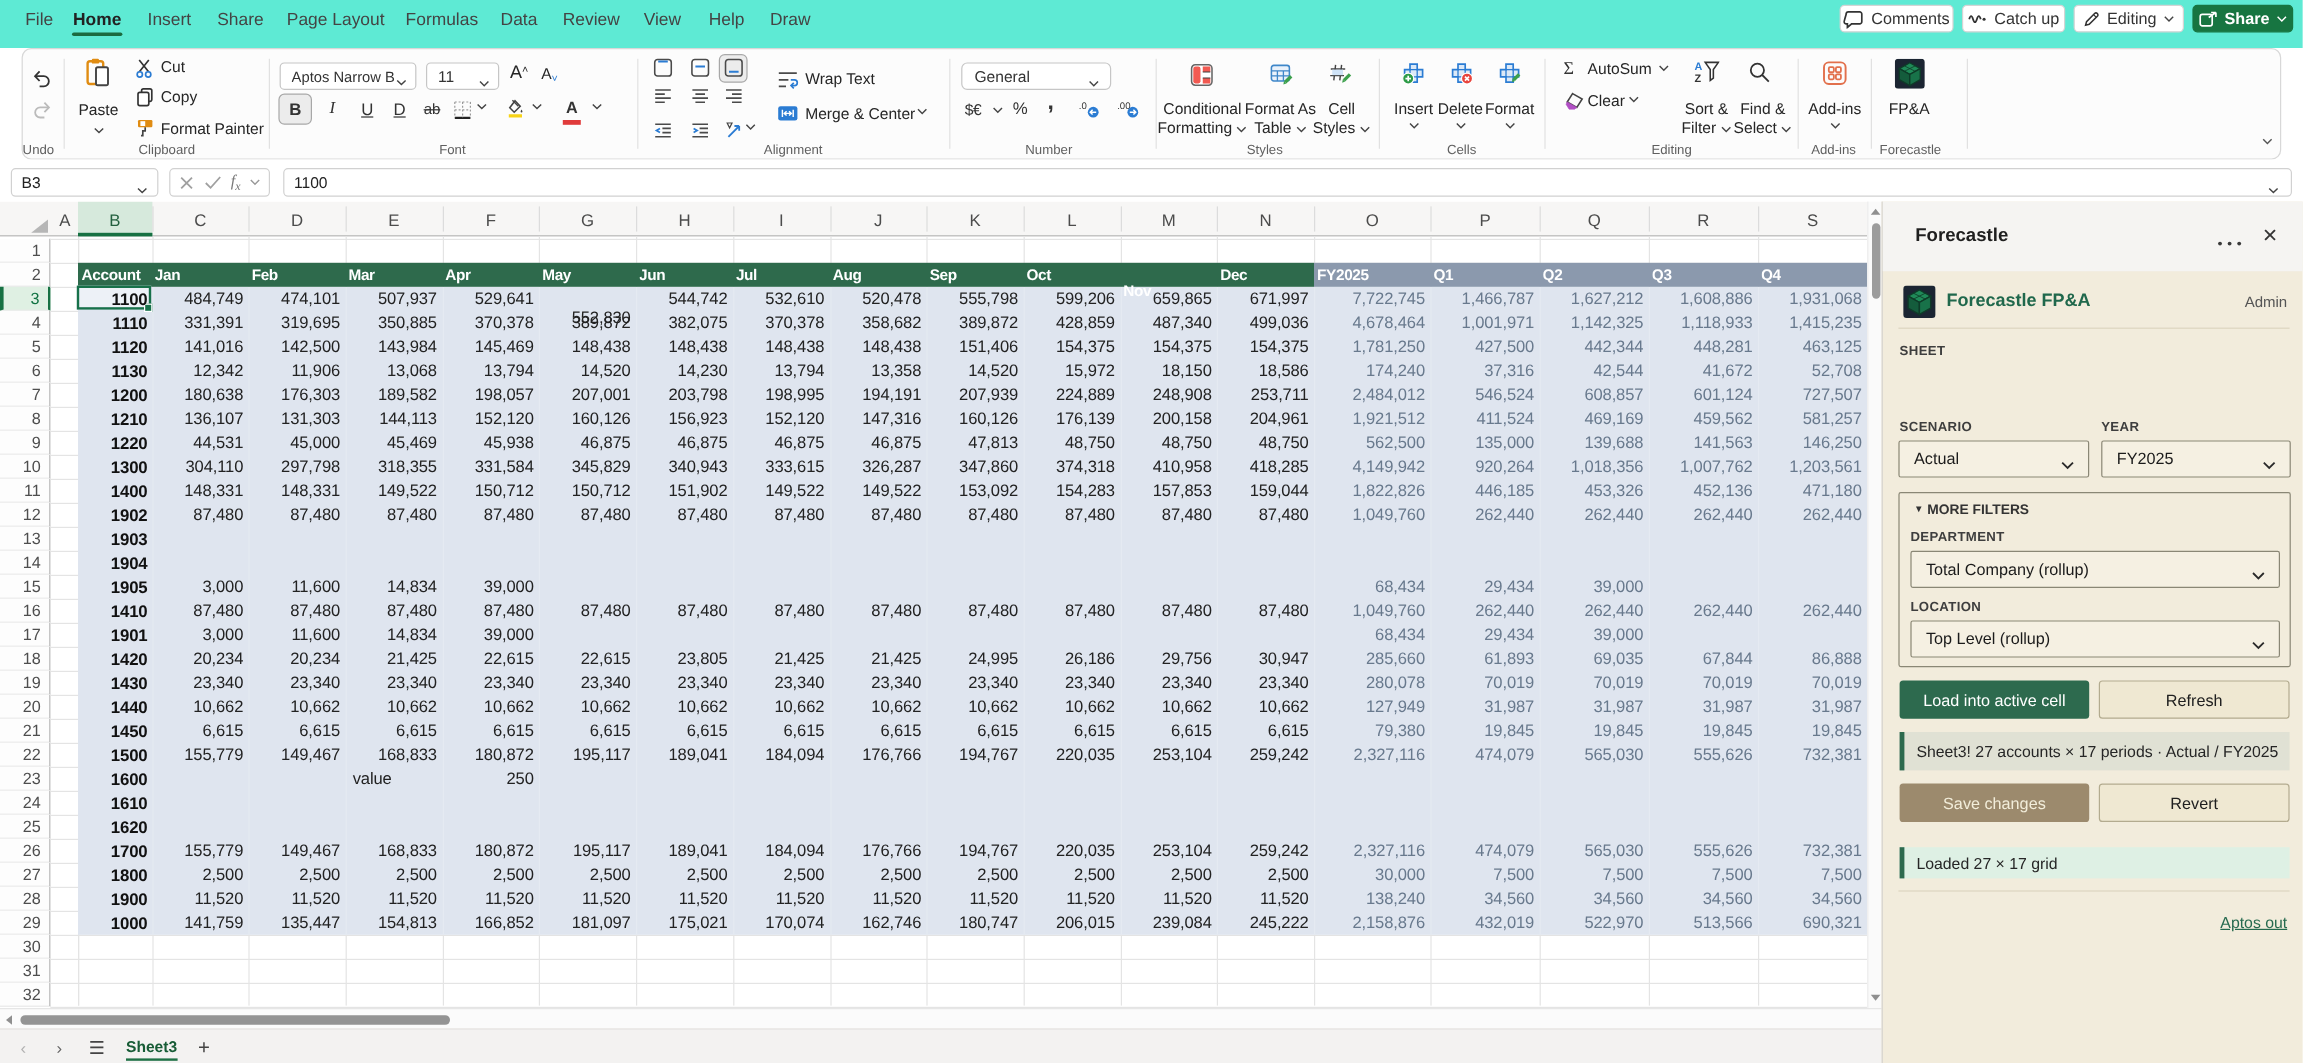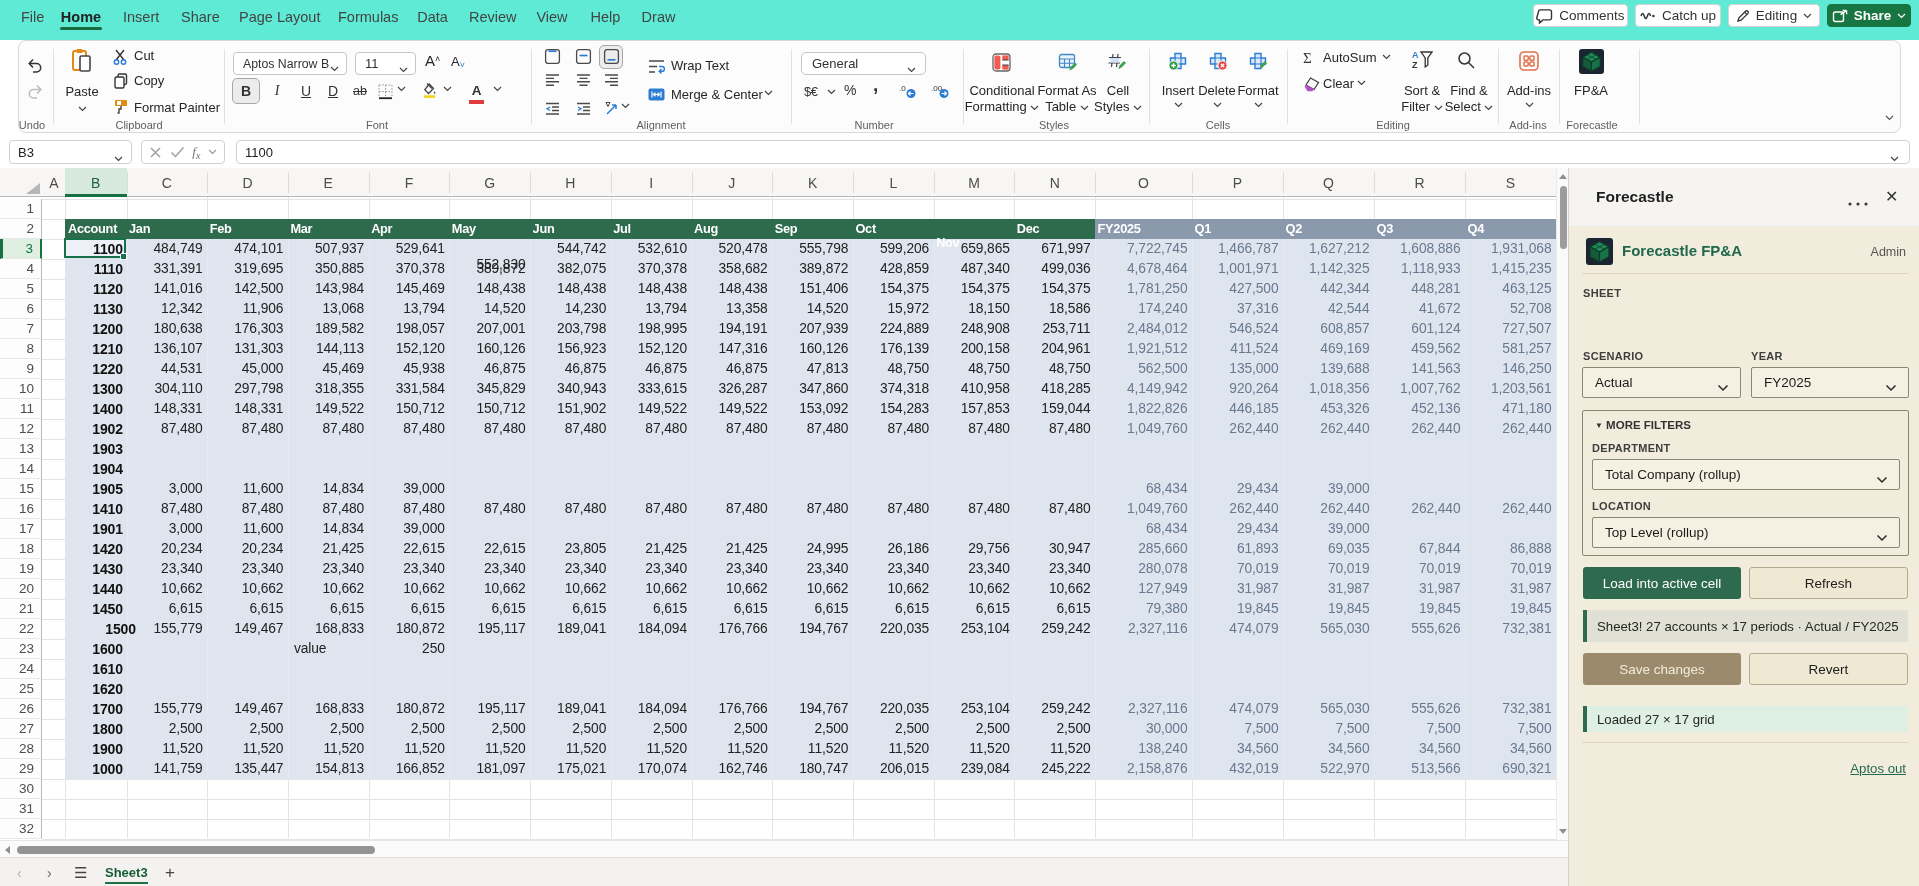--- a/index.html
+++ b/index.html
@@ -955,21 +955,21 @@
 <v style="left:691.50px;top:431.0px;width:76.21px">6,615</v>
 <v style="left:772.21px;top:431.0px;width:76.21px">6,615</v>
 <v style="left:852.93px;top:431.0px;width:76.21px">6,615</v>
 <v style="left:933.64px;top:431.0px;width:76.21px">6,615</v>
 <v style="left:1014.35px;top:431.0px;width:76.21px">6,615</v>
 <w style="left:1095.07px;top:431.0px;width:92.43px">79,380</w>
 <w style="left:1192.00px;top:431.0px;width:86.50px">19,845</w>
 <w style="left:1283.00px;top:431.0px;width:86.50px">19,845</w>
 <w style="left:1374.00px;top:431.0px;width:86.50px">19,845</w>
 <w style="left:1465.00px;top:431.0px;width:86.50px">19,845</w>
-<b class="ac" style="left:78px;top:451.0px;width:58.00px">1500</b>
+<b class="ac" style="left:65.00px;top:451.0px;width:58.00px">1500</b>
 <v style="left:126.50px;top:451.0px;width:76.21px">155,779</v>
 <v style="left:207.21px;top:451.0px;width:76.21px">149,467</v>
 <v style="left:287.93px;top:451.0px;width:76.21px">168,833</v>
 <v style="left:368.64px;top:451.0px;width:76.21px">180,872</v>
 <v style="left:449.36px;top:451.0px;width:76.21px">195,117</v>
 <v style="left:530.07px;top:451.0px;width:76.21px">189,041</v>
 <v style="left:610.78px;top:451.0px;width:76.21px">184,094</v>
 <v style="left:691.50px;top:451.0px;width:76.21px">176,766</v>
 <v style="left:772.21px;top:451.0px;width:76.21px">194,767</v>
 <v style="left:852.93px;top:451.0px;width:76.21px">220,035</v>

